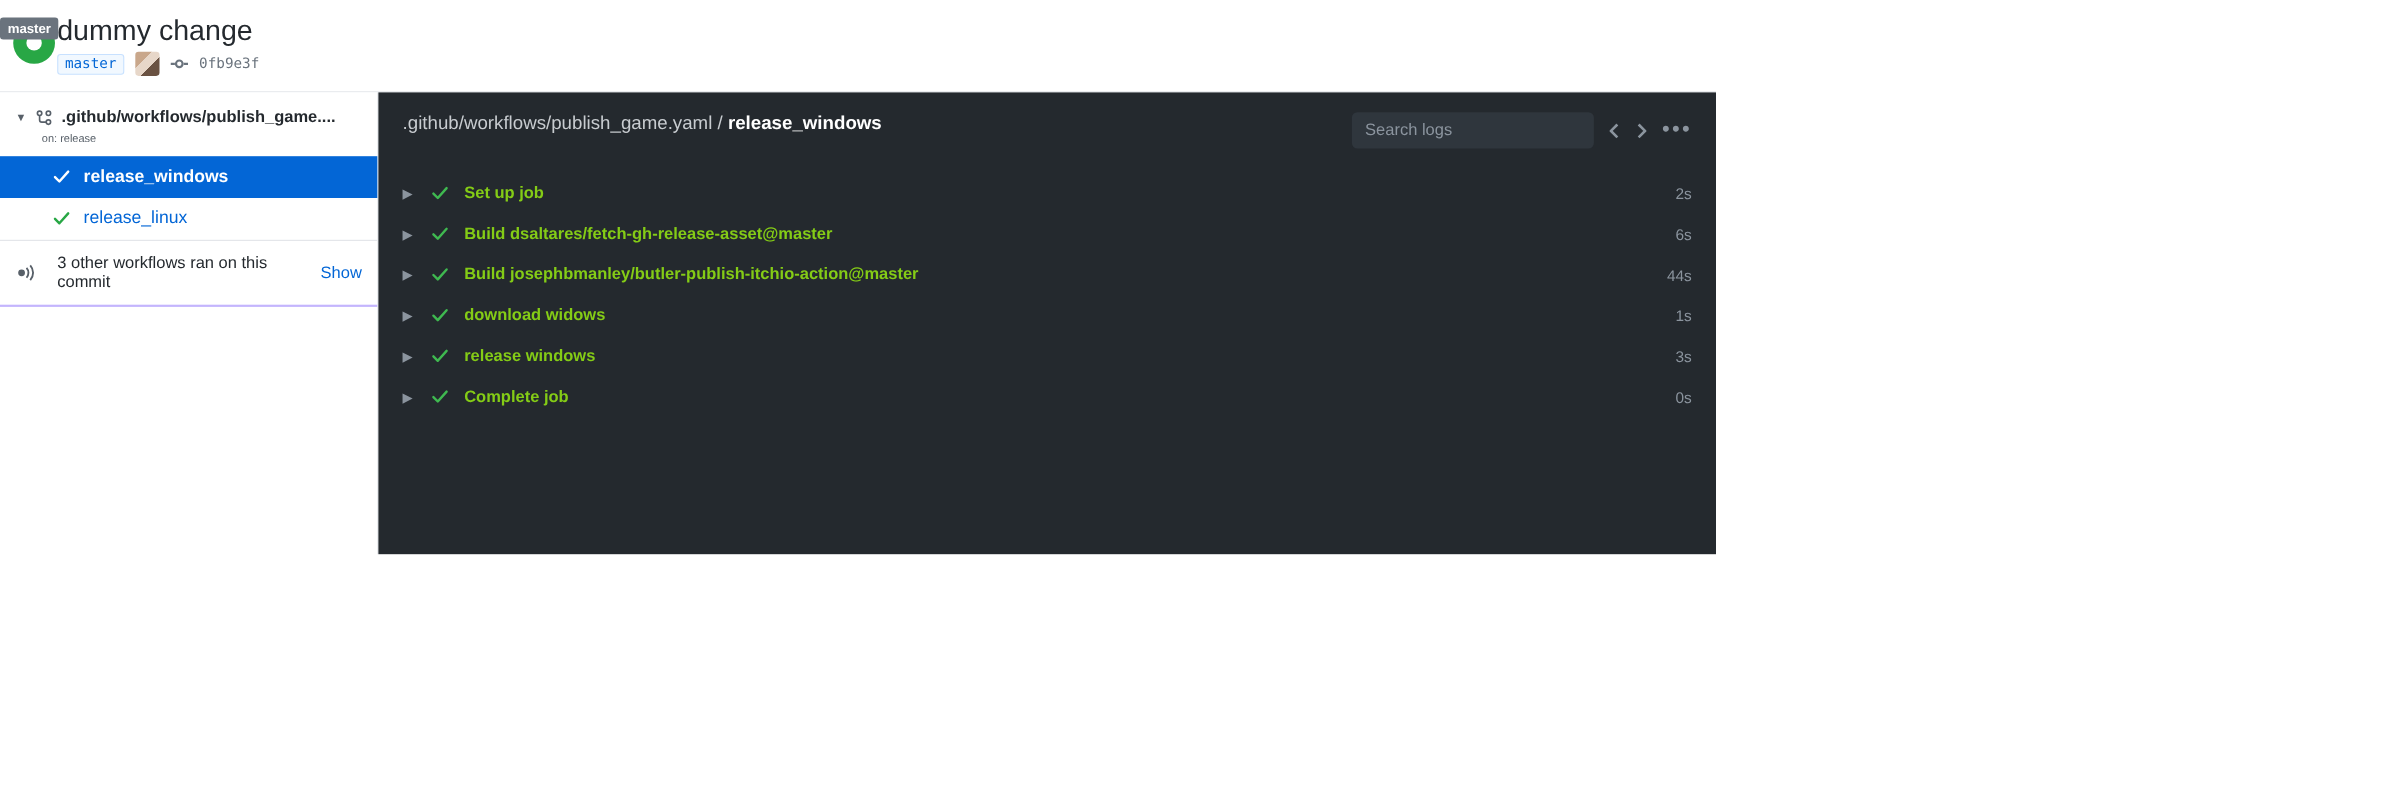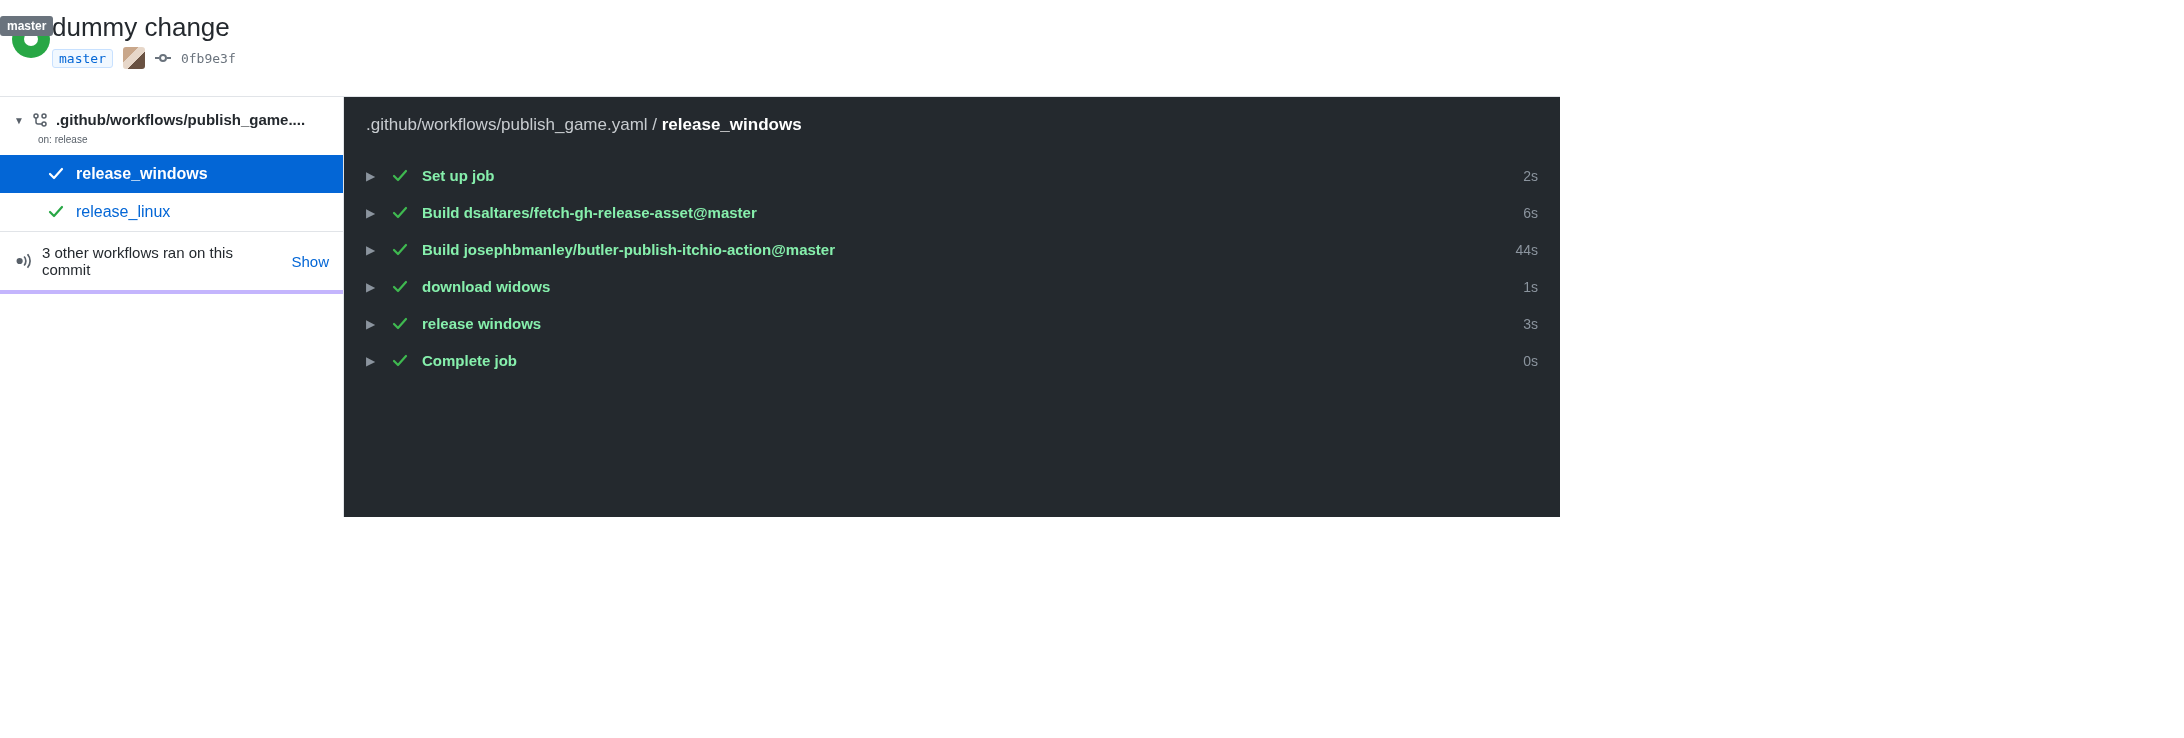--- a/index.html
+++ b/index.html
@@ -7,21 +7,21 @@
     margin: 0;
     font-family: -apple-system, BlinkMacSystemFont, "Segoe UI", Helvetica, Arial, sans-serif;
     font-size: 14px;
     color: #24292e;
     background: #fff;
     width: 1560px;
   }
 
   
   .header {
-    padding: 12px 16px 27px 16px;
+    padding: 12px 16px 14px 16px;
     position: relative;
   }
   .badge-master {
     position: absolute;
     left: 0;
     top: 16px;
     background: #6a737d;
     color: #fff;
     font-size: 12px;
     font-weight: 600;
@@ -139,25 +139,25 @@
     background: #0366d6;
     color: #fff;
     font-weight: 600;
   }
   .job-item.link { color: #0366d6; }
   .check-white { color: #fff; }
   .check-green { color: #28a745; }
 
   .other-row {
     border-top: 1px solid #e1e4e8;
-    border-bottom: 4px solid #c4b5fd;
+    border-bottom: 2px solid #c4b5fd;
     padding: 12px 14px;
     display: flex;
     align-items: center;
-    gap: 10px;
+    gap: 20px;
     font-size: 15px;
     color: #24292e;
   }
   .other-row .show { color: #0366d6; margin-left: 6px; cursor: pointer; }
   .eye-icon { color: #586069; }
 
   
   .panel {
     flex: 1;
     background: #24292e;
@@ -209,21 +209,21 @@
   .steps { margin-top: 22px; }
   .step-row {
     display: flex;
     align-items: center;
     gap: 14px;
     padding: 10px 0;
     font-size: 15px;
   }
   .step-caret { color: #8b949e; font-size: 12px; width: 12px; }
   .step-check { color: #3fb950; }
-  .step-name { flex: 1; font-weight: 600; color: #86efac; }
+  .step-name { flex: 1; font-weight: 600; color: #84cc16; }
   .step-time { color: #8b949e; font-size: 14px; }
 
   svg { display: block; }
 </style>
 </head>
 <body>
 
 <div class="header">
   <span class="badge-master">master</span>
   <span class="status-circle"></span>
@@ -293,20 +293,34 @@
     </div>
   </div>
 
   <div class="panel">
     <div class="panel-top">
       <div>
         <div class="panel-title-line">
           <span class="panel-title-path">.github/workflows/publish_game.yaml / </span><span class="panel-title-job">release_windows</span>
         </div>
       </div>
+      <div class="panel-controls">
+        <input class="search-input" placeholder="Search logs" style="">
+        <span class="nav-arrow">
+          <svg width="10" height="14" viewBox="0 0 8 12">
+              <path d="M6 1 L1 6 L6 11" fill="none" stroke="#8b949e" stroke-width="2"></path>
+            </svg>
+        </span>
+        <span class="nav-arrow">
+          <svg width="10" height="14" viewBox="0 0 8 12">
+              <path d="M2 1 L7 6 L2 11" fill="none" stroke="#8b949e" stroke-width="2"></path>
+            </svg>
+        </span>
+        <span class="menu-dots">•••</span>
+      </div>
     </div>
 
     <div class="steps" id="steps-container">
         <div class="step-row">
           <span class="step-caret">▶</span>
           <span class="step-check">
             <svg width="16" height="16" viewBox="0 0 16 16">
               <path d="M2 8 L6 12 L14 3" fill="none" stroke="currentColor" stroke-width="2.2" stroke-linecap="round" stroke-linejoin="round"></path>
             </svg>
           </span>

